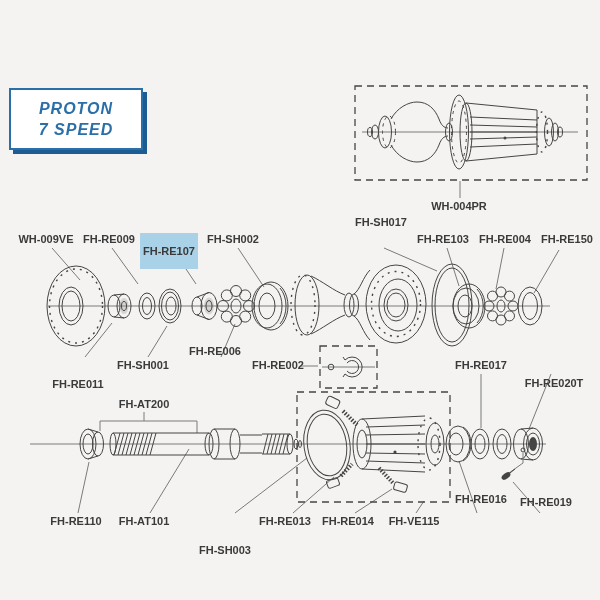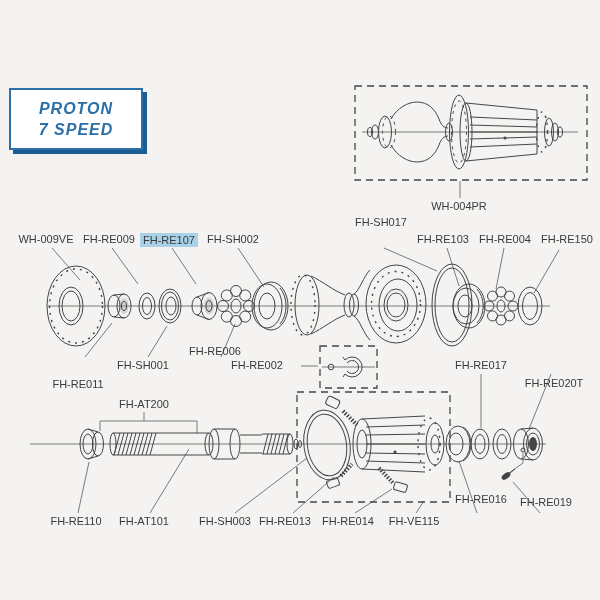--- a/index.html
+++ b/index.html
@@ -1,20 +1,20 @@
 <!DOCTYPE html>
 <html style="--bg: #f4f3f1; --accent: #2a6fa8; --accent-dark: #1c5c92; --highlight: #a9d2e8; --line: #454545; --leader: #7a7a7a; --labelc: #3a3a3a;"><head>
 <meta charset="utf-8">
 <style>
   html,body{margin:0;padding:0}
   body{width:600px;height:600px;background:var(--bg,#f4f3f1);font-family:"Liberation Sans",sans-serif;position:relative;overflow:hidden}
   .stage{position:absolute;inset:0;width:600px;height:580px}
   svg{position:absolute;left:0;top:0}
-  .lbl{position:absolute;transform:translateX(-50%);font-size:11px;font-weight:normal;color:var(--labelc,#3a3a3a);white-space:nowrap}
-  .lbl.hl{background:var(--highlight,#a9d2e8);padding:1px 3px}
+  .lbl{position:absolute;transform:translateX(-50%);font-size:11px;font-weight:bold;color:var(--labelc,#3a3a3a);white-space:nowrap}
+  .lbl.hl{background:var(--highlight,#a9d2e8);padding:12px 3px}
   .titlebox{position:absolute;left:9px;top:88px;width:130px;height:58px;background:#ffffff;border:2px solid var(--accent,#2a6fa8);box-shadow:4px 4px 0 var(--accent-dark,#1c5c92);display:flex;flex-direction:column;align-items:center;justify-content:center;gap:1px}
   .titlebox .t{color:var(--accent,#2a6fa8);font-weight:bold;font-style:italic;font-size:16px;letter-spacing:1px;line-height:1.2}
   .art{fill:none;stroke:var(--line,#454545);stroke-width:1}
   .art2{fill:none;stroke:var(--line,#454545);stroke-width:1;stroke-dasharray:3,4}
   .tick{fill:none;stroke:var(--line,#454545);stroke-width:1.4;stroke-dasharray:2,5}
   .fillD{fill:var(--line,#454545);stroke:none}
   .shade{fill:#9a9a9a;fill-opacity:.35;stroke:none}
   .leader{fill:none;stroke:var(--leader,#7a7a7a);stroke-width:1}
   .dashbox{fill:none;stroke:var(--line,#454545);stroke-width:1.3;stroke-dasharray:7,5}
   .spring{fill:none;stroke:var(--line,#454545);stroke-width:4;stroke-dasharray:1.5,1.6}
@@ -306,28 +306,28 @@
   <div class="lbl hl" style="left:169px;top:233px">FH-RE107</div>
   <div class="lbl" style="left:233px;top:233px">FH-SH002</div>
   <div class="lbl" style="left:381px;top:216px">FH-SH017</div>
   <div class="lbl" style="left:443px;top:233px">FH-RE103</div>
   <div class="lbl" style="left:505px;top:233px">FH-RE004</div>
   <div class="lbl" style="left:567px;top:233px">FH-RE150</div>
 
   <div class="lbl" style="left:78px;top:378px">FH-RE011</div>
   <div class="lbl" style="left:143px;top:359px">FH-SH001</div>
   <div class="lbl" style="left:215px;top:345px">FH-RE006</div>
-  <div class="lbl" style="left:257px;top:359px">FH-RE002</div>
+  <div class="lbl" style="left:278px;top:359px">FH-RE002</div>
   <div class="lbl" style="left:481px;top:359px">FH-RE017</div>
   <div class="lbl" style="left:554px;top:377px">FH-RE020T</div>
 
   <div class="lbl" style="left:144px;top:398px">FH-AT200</div>
 
   <div class="lbl" style="left:76px;top:515px">FH-RE110</div>
   <div class="lbl" style="left:144px;top:515px">FH-AT101</div>
-  <div class="lbl" style="left:225px;top:515px">FH-SH003</div>
+  <div class="lbl" style="left:225px;top:544px">FH-SH003</div>
   <div class="lbl" style="left:285px;top:515px">FH-RE013</div>
   <div class="lbl" style="left:348px;top:515px">FH-RE014</div>
   <div class="lbl" style="left:414px;top:515px">FH-VE115</div>
   <div class="lbl" style="left:481px;top:493px">FH-RE016</div>
   <div class="lbl" style="left:546px;top:496px">FH-RE019</div>
 
 </div>
 
 </body></html>

